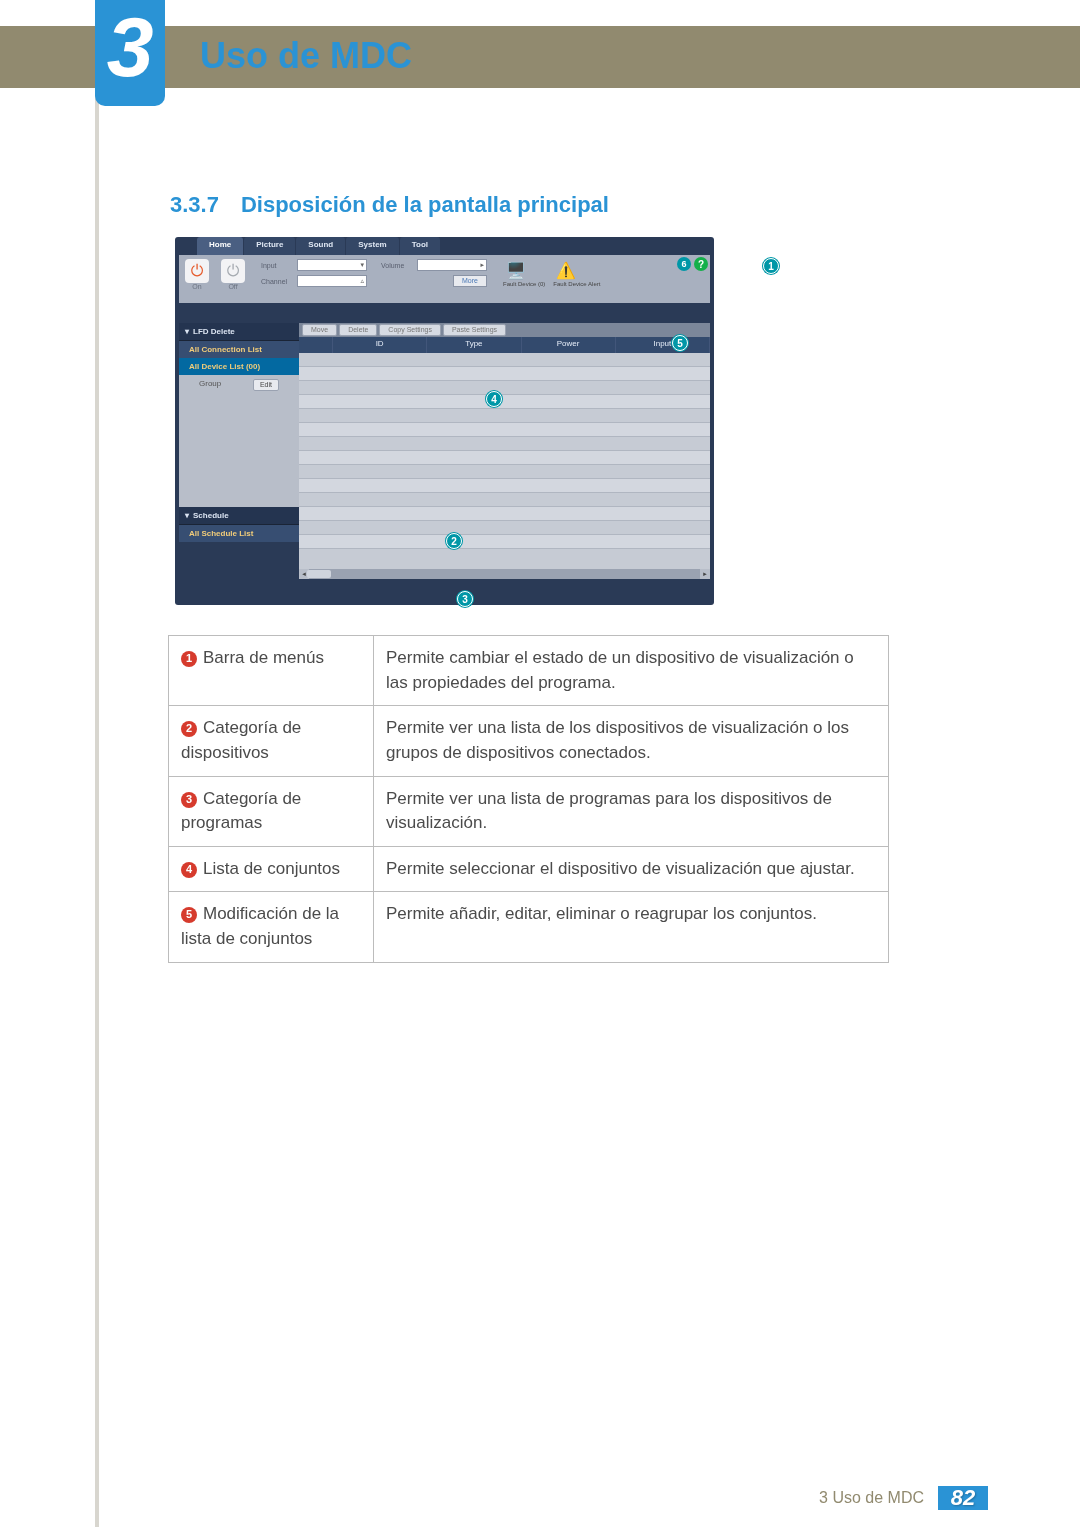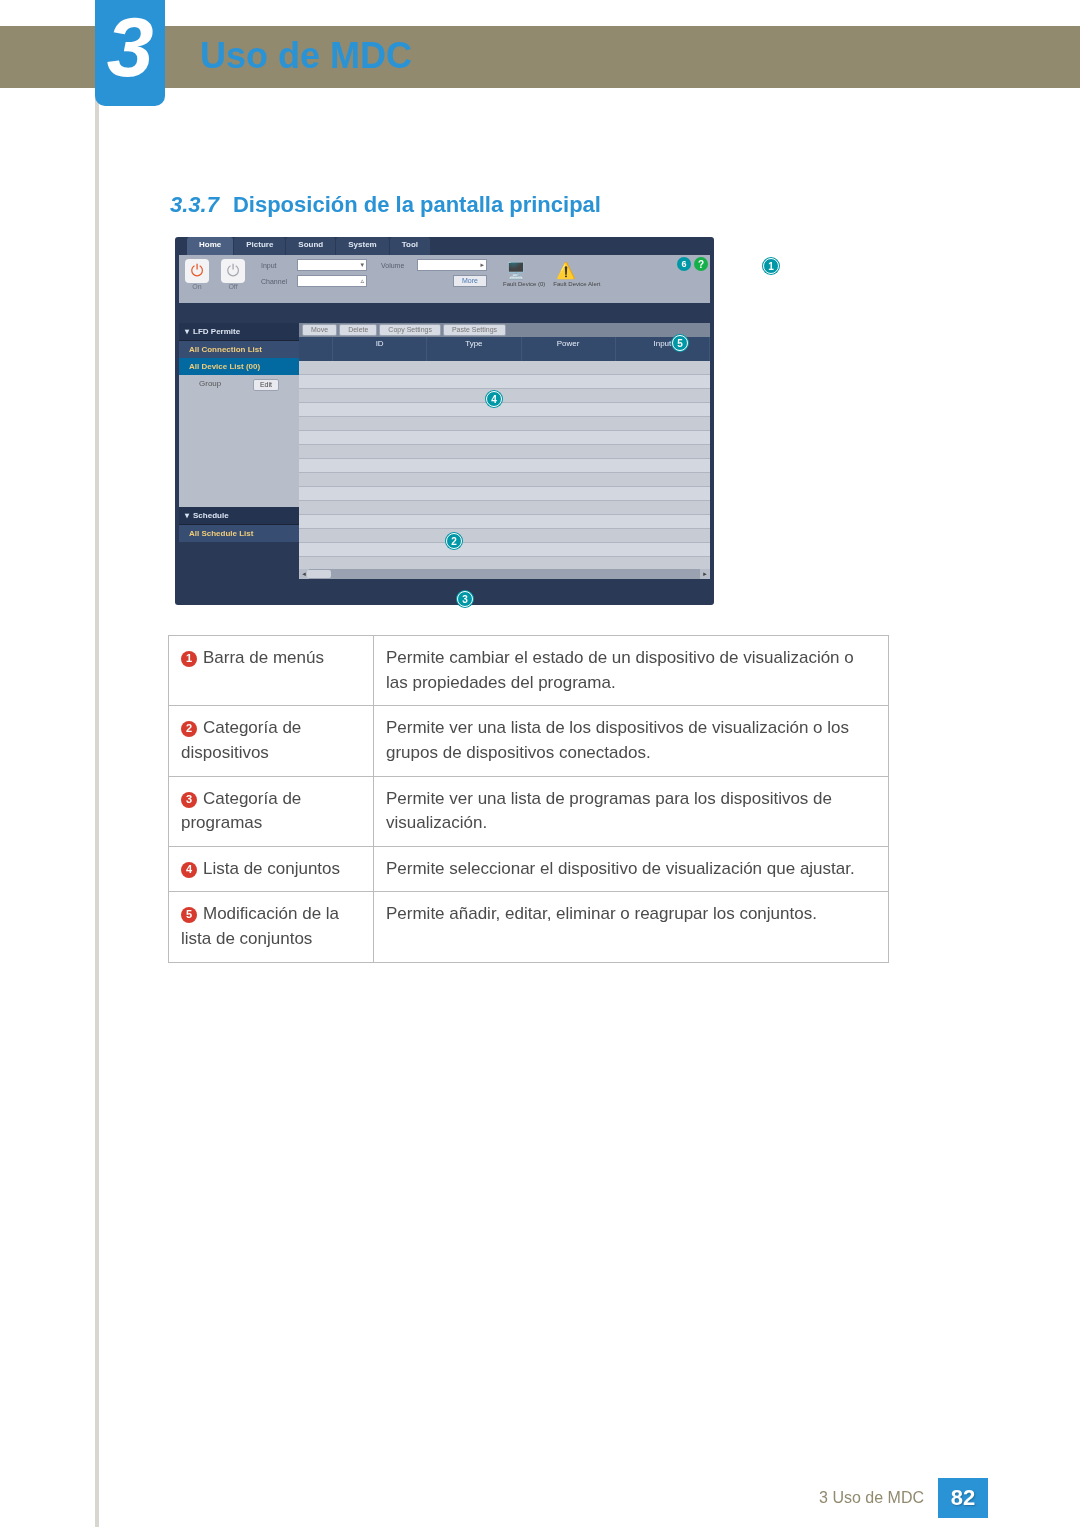--- a/index.html
+++ b/index.html
@@ -43,21 +43,21 @@
     font-weight: bold;
     color: #2a93d5;
   }
   .section-heading {
     position: absolute;
     left: 170px; top: 192px;
     font-size: 22px;
     color: #2a93d5;
     font-weight: bold;
   }
-  .section-heading .num { margin-right: 14px; font-style: italic; }
+  .section-heading .num { margin-right: 22px; }
 
   
   .app {
     position: absolute;
     left: 175px; top: 237px;
     width: 539px; height: 368px;
     background: #2a3a56;
     border-radius: 3px;
     color: #c6d0e0;
     font-size: 8px;
@@ -78,21 +78,21 @@
   }
   .app .wincontrols div {
     width: 14px; height: 11px;
     background: #3b4d6e;
     border: 1px solid #8fa0bc;
     font-size: 9px; line-height: 9px;
     text-align: center; color: #cfd9ea;
   }
   .app .tabs {
     display: flex; height: 18px;
-    padding-left: 12px;
+    padding-left: 22px;
   }
   .app .tabs .tab {
     padding: 3px 12px 0;
     background: #344766;
     margin-right: 1px;
     border-radius: 3px 3px 0 0;
     color: #dfe7f3;
     font-size: 8px;
     font-weight: bold;
   }
@@ -155,21 +155,21 @@
     background:#c6cbd4;
   }
   .app .maincol .toolbar {
     height:14px; background:#7c879a; display:flex; gap:2px; padding:1px 3px;
   }
   .app .maincol .toolbar .btn {
     background:#d7dbe3; border:1px solid #9aa2b1; font-size:7px;
     padding:0 8px; line-height:10px; color:#777; border-radius:2px;
   }
   .app .maincol .hdr {
-    height:24px; background:#334a6d; display:flex;
+    height:16px; background:#334a6d; display:flex;
   }
   .app .maincol .hdr div {
     flex:1; color:#e6edf8; font-size:8px; line-height:14px; text-align:center;
     border-right:1px solid #42567a;
   }
   .app .maincol .rows { }
   .app .maincol .rows .r {
     height:14px; border-bottom:1px solid #b0b6c1;
   }
   .app .maincol .rows .r:nth-child(even){background:#d3d7df;}
@@ -215,23 +215,23 @@
 
   
   .footer {
     position:absolute; left:0; bottom:10px; right:0; height:38px;
     display:flex; justify-content:flex-end; align-items:center;
   }
   .footer .ft-text {
     color:#918a6f; font-size:16px; margin-right:14px;
   }
   .footer .pg {
-    background:#2a93d5; color:#fff; width:50px; height:40px;
+    background:#2a93d5; color:#fff; width:50px; height:24px;
     display:flex;align-items:center;justify-content:center;
-    font-size:22px; font-weight:bold;
+    font-size:22px; font-style:italic; font-weight:bold;
     margin-right:92px;
     text-shadow:1px 1px 2px rgba(0,0,0,.25);
   }
 </style>
 </head>
 <body>
 
 <div class="left-margin"></div>
 <div class="top-bar"></div>
 
@@ -291,21 +291,21 @@
       <div class="fault">
         <div class="icn">⚠️</div>
         <div>Fault Device Alert</div>
       </div>
     </div>
   </div>
 
   <div class="sidecol">
     <div class="node">
         <span>▾</span>
-        <span>LFD Permite</span>
+        <span>LFD Delete</span>
       </div>
     <div class="subnode">All Connection List</div>
     <div class="subnode sel">All Device List (00)</div>
     <div class="midpanel">
       <span>Group</span>
       <span class="edit">Edit</span>
     </div>
     <div class="node">
         <span>▾</span>
         <span>Schedule</span>

